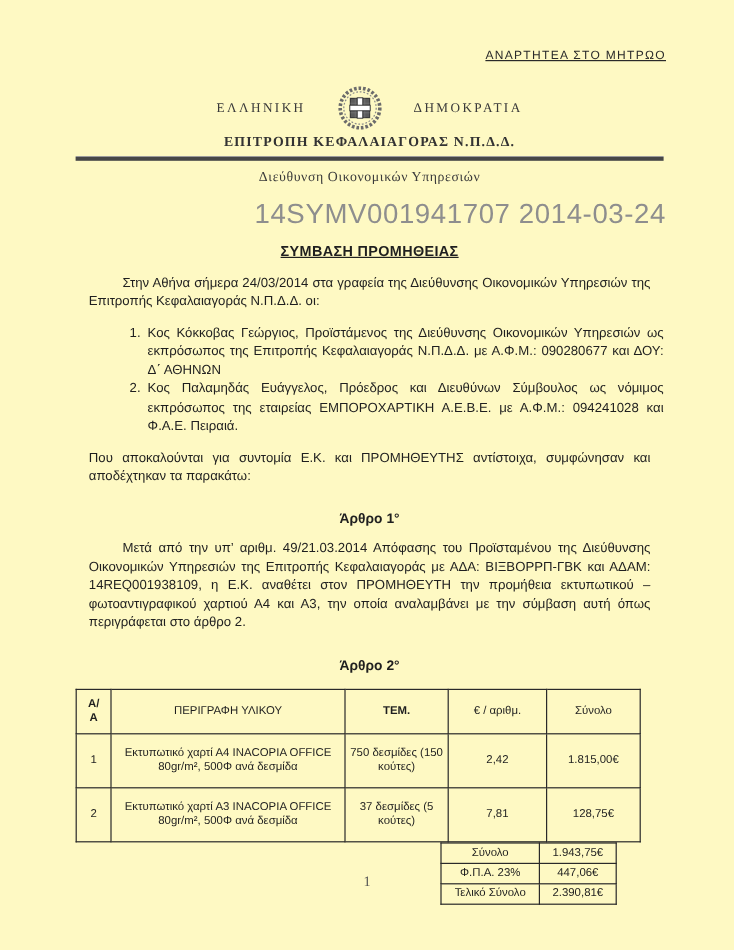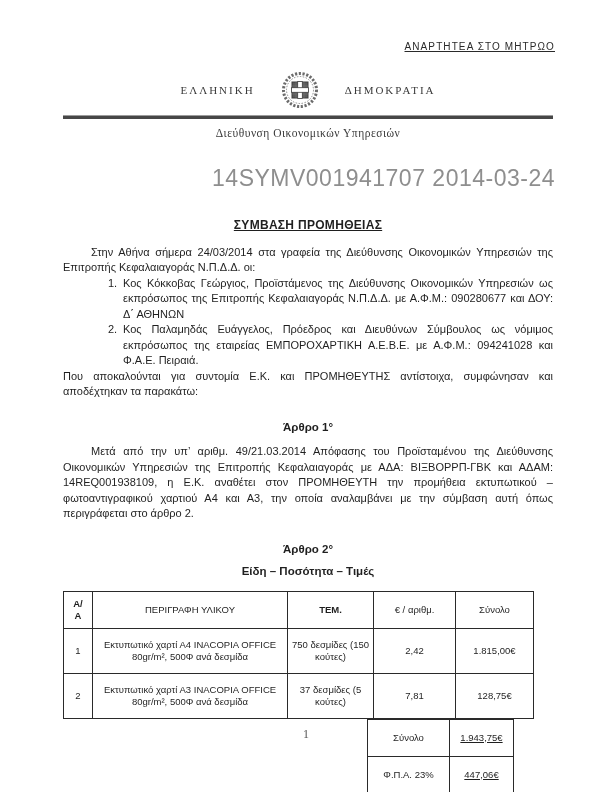--- a/index.html
+++ b/index.html
@@ -1,20 +1,20 @@
 <!DOCTYPE html>
 <html lang="el"><head>
 <meta charset="utf-8">
 <style>
   html,body { margin:0; padding:0; background:#e8e8e8; }
   .page {
     position:relative;
     width:612px; height:792px;
     margin:0 auto;
-    background:#ffffff;
+    background:#fef9c3;
     font-family:"Liberation Sans","DejaVu Sans",sans-serif;
     color:#1f1f1f;
     overflow:hidden;
     box-sizing:border-box;
   }
 
   
   .stamp {
     position:absolute; top:41px; right:57px;
     font-size:10px; letter-spacing:1.1px;
@@ -67,24 +67,24 @@
   
   .content {
     position:absolute; top:202px; left:63px; width:490px;
     font-size:11px; line-height:15.5px;
   }
   .doc-title {
     text-align:center;
     font-weight:bold; font-size:12px;
     text-decoration:underline;
     letter-spacing:0.3px;
-    margin:16px 0 11px 0;
+    margin:0 0 11px 0;
   }
   .para {
-    margin:0;
+    margin:11px;
     text-align:justify;
   }
   .para.indent { text-indent:28px; }
   .party-list { margin:0 0 0 45px; }
   .party-item {
     display:flex;
     text-align:justify;
   }
   .party-marker { flex:0 0 15px; }
   .party-text { flex:1; text-align:justify; }
@@ -126,21 +126,21 @@
     margin-left:304px;
     table-layout:fixed;
     font-size:9.5px; line-height:12px;
   }
   .summary-table td {
     border:1.5px solid #2a2a2a;
     text-align:center; vertical-align:middle;
     padding:2px 9px;
   }
   .summary-table .sum-label { width:63px; }
-  .summary-table .sum-value { width:55px; padding:12px 4px;text-decoration:underline; }
+  .summary-table .sum-value { width:55px; padding:2px 4px; }
 
   
   .page-number {
     position:absolute; top:727px; left:0; width:612px;
     text-align:center;
     font-family:"Liberation Serif","DejaVu Serif",serif;
     font-size:12px; color:#555;
   }
 </style>
 </head>
@@ -161,20 +161,21 @@
           <line x1="13" y1="16" x2="29" y2="16"></line>
             <line x1="13" y1="24" x2="29" y2="24"></line>
           <line x1="17" y1="12" x2="17" y2="28"></line>
             <line x1="25" y1="12" x2="25" y2="28"></line>
         </g>
         <rect x="18.7" y="11.5" width="4.6" height="17" fill="#ffffff" stroke="#3c3c3c" stroke-width="0.8"></rect>
         <rect x="12.5" y="17.7" width="17" height="4.6" fill="#ffffff" stroke="#3c3c3c" stroke-width="0.8"></rect>
       </svg>
       <span class="rep-text">ΔΗΜΟΚΡΑΤΙΑ</span>
     </div>
+    <div class="org-line">ΕΠΙΤΡΟΠΗ ΚΕΦΑΛΑΙΑΓΟΡΑΣ Ν.Π.Δ.Δ.</div>
     <div class="head-rule"></div>
     <div class="dept-line">Διεύθυνση Οικονομικών Υπηρεσιών</div>
   </div>
 
   <div class="protocol">14SYMV001941707 2014-03-24</div>
 
   <div class="content">
 
     <div class="doc-title">ΣΥΜΒΑΣΗ ΠΡΟΜΗΘΕΙΑΣ</div>
 
@@ -190,21 +191,20 @@
         <span class="party-text">Κος Παλαμηδάς Ευάγγελος, Πρόεδρος και Διευθύνων Σύμβουλος ως νόμιμος εκπρόσωπος της εταιρείας ΕΜΠΟΡΟΧΑΡΤΙΚΗ Α.Ε.Β.Ε. με Α.Φ.Μ.: 094241028 και Φ.Α.Ε. Πειραιά.</span>
       </div>
     </div>
 
     <p class="para">Που αποκαλούνται για συντομία Ε.Κ. και ΠΡΟΜΗΘΕΥΤΗΣ αντίστοιχα, συμφώνησαν και αποδέχτηκαν τα παρακάτω:</p>
 
     <div class="article-heading">Άρθρο 1°</div>
     <p class="para indent article-body">Μετά από την υπ’ αριθμ. 49/21.03.2014 Απόφασης του Προϊσταμένου της Διεύθυνσης Οικονομικών Υπηρεσιών της Επιτροπής Κεφαλαιαγοράς με ΑΔΑ: ΒΙΞΒΟΡΡΠ-ΓΒΚ και ΑΔΑΜ: 14REQ001938109, η Ε.Κ. αναθέτει στον ΠΡΟΜΗΘΕΥΤΗ την προμήθεια εκτυπωτικού – φωτοαντιγραφικού χαρτιού Α4 και Α3, την οποία αναλαμβάνει με την σύμβαση αυτή όπως περιγράφεται στο άρθρο 2.</p>
 
     <div class="article-heading">Άρθρο 2°</div>
-    <div class="article-subheading">Είδη – Ποσότητα – Τιμές</div>
 
     <table class="items-table">
       <thead>
         <tr>
           <th class="col-aa bold th-aa">
             <span>Α/</span><br>
             <span>Α</span>
           </th>
           <th class="col-desc">ΠΕΡΙΓΡΑΦΗ ΥΛΙΚΟΥ</th>
           <th class="col-qty bold">ΤΕΜ.</th>

